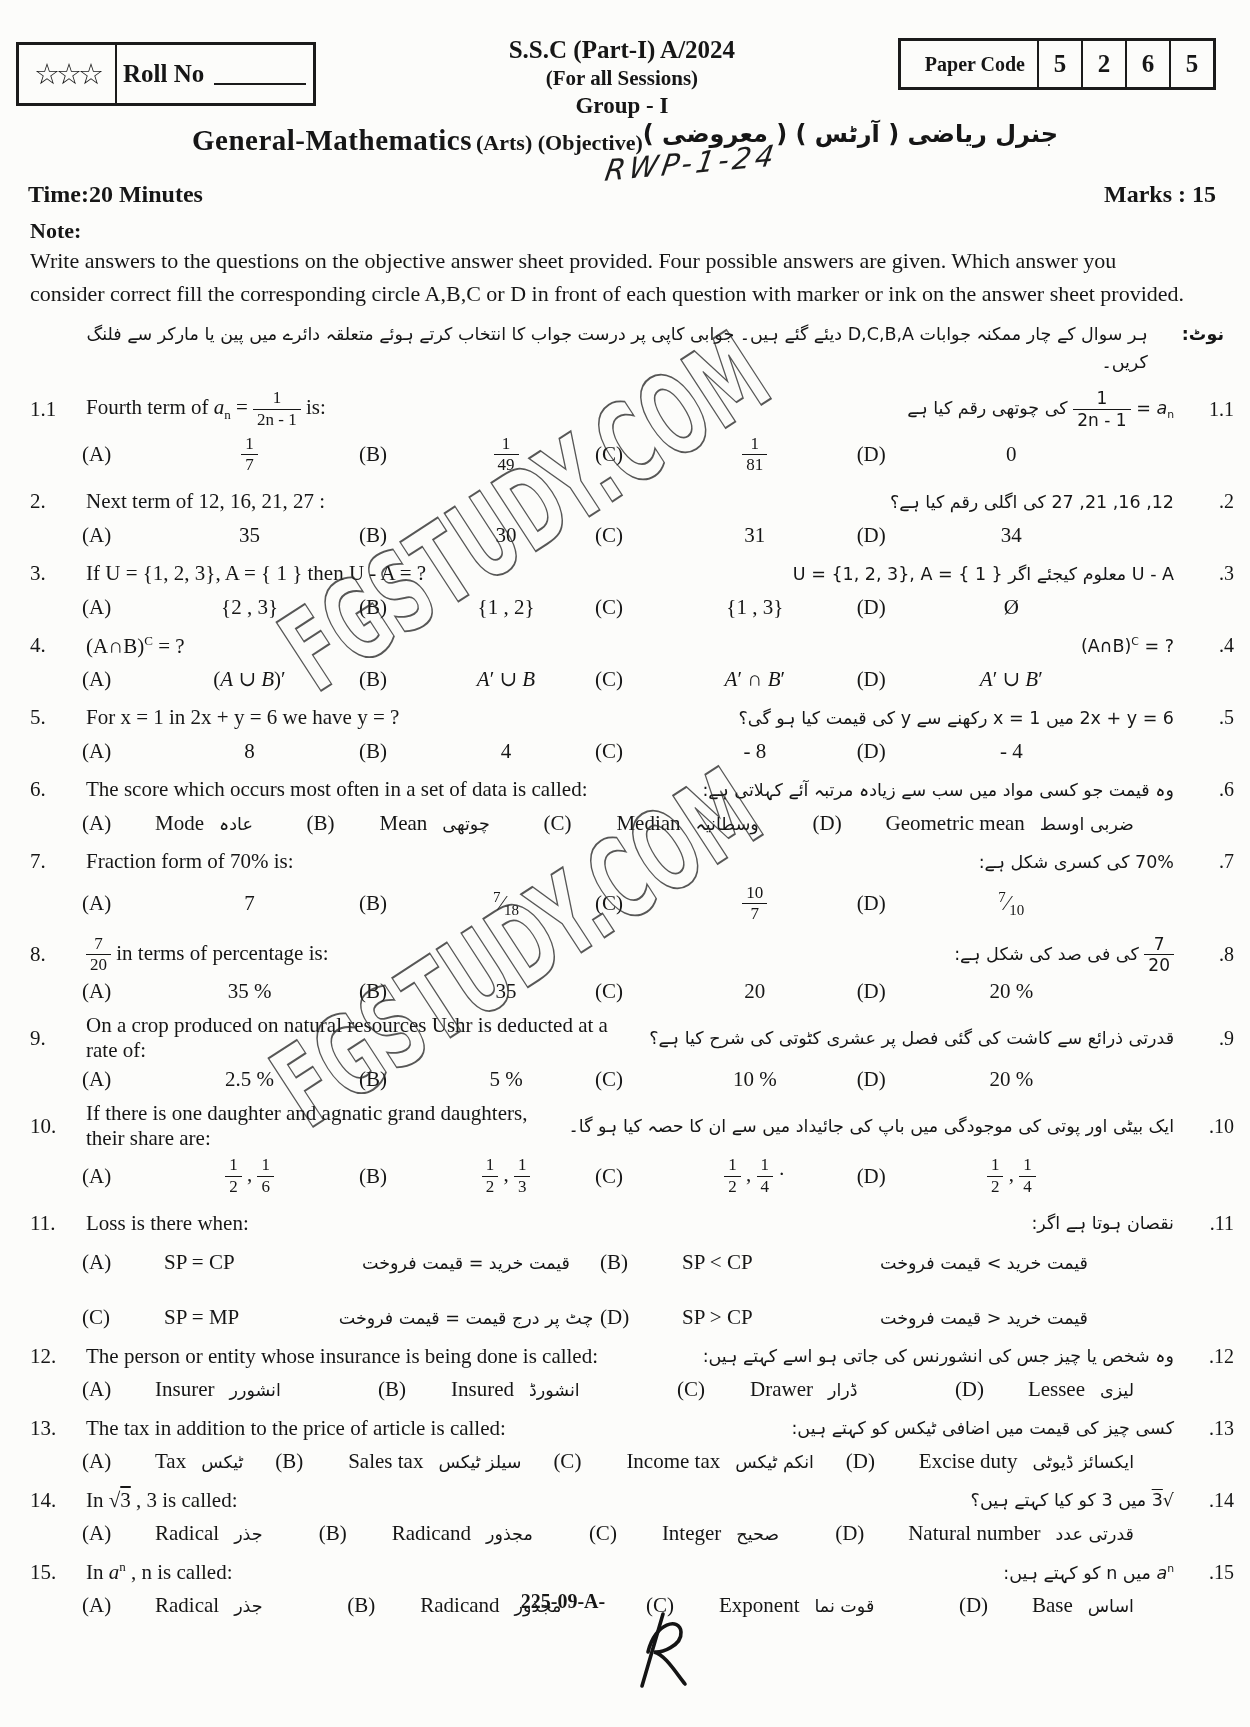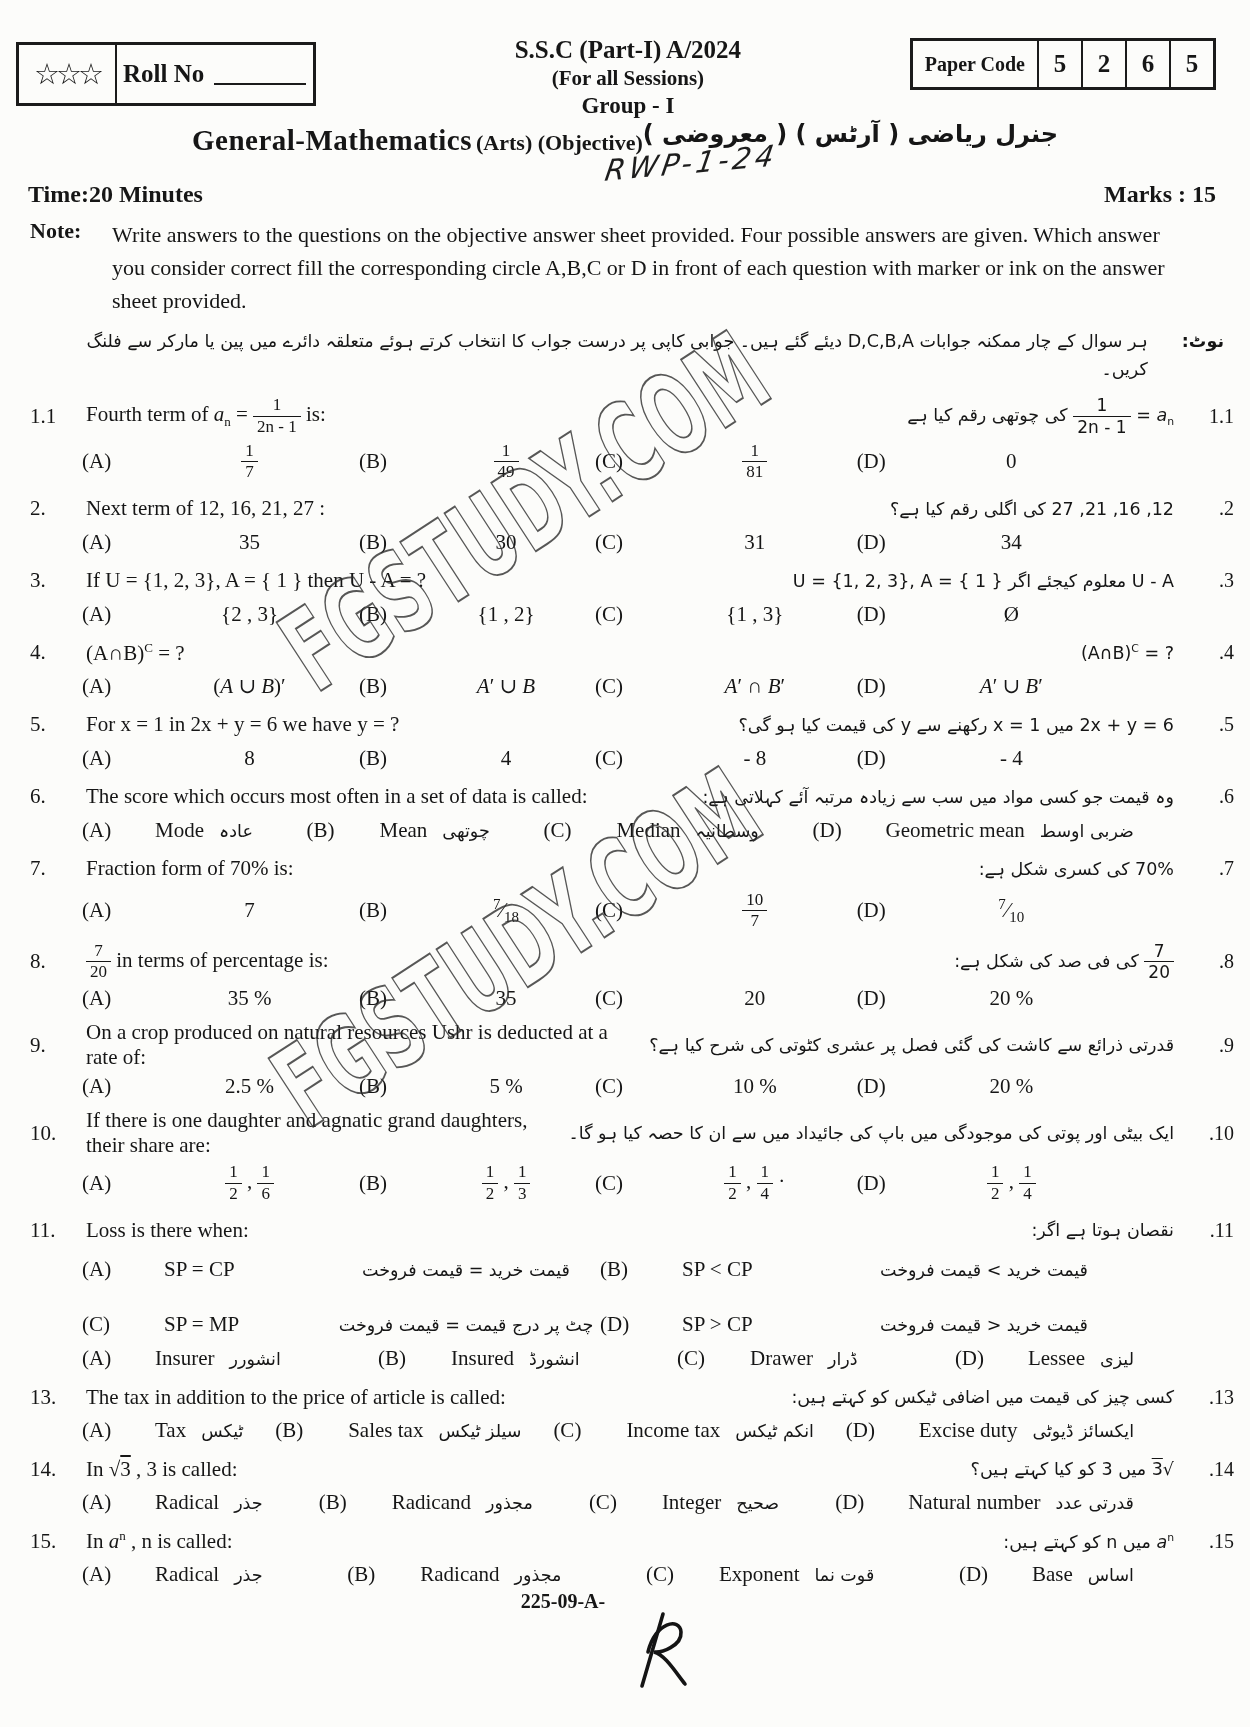--- a/index.html
+++ b/index.html
@@ -7,34 +7,34 @@
         font-family:"Liberation Serif","DejaVu Serif",serif;color:#161616;}
   
   .hrow1{display:flex;justify-content:space-between;align-items:flex-start;padding:34px 34px 0 16px;}
   .rollbox{border:3px solid #1b1b1b;display:flex;width:300px;height:64px;box-sizing:border-box;margin-top:8px;background:#fcfcfa;}
   .stars{width:96px;border-right:2.5px solid #1b1b1b;display:flex;align-items:center;justify-content:center;
          font-family:"DejaVu Sans",sans-serif;font-size:29px;letter-spacing:-4px;}
   .rolllabel{flex:1;display:flex;align-items:center;gap:10px;padding-left:6px;font-weight:bold;font-size:25px;}
   .rollline{display:inline-block;width:92px;border-bottom:2.5px solid #1b1b1b;height:20px;}
   .ctitle{text-align:center;font-weight:bold;line-height:1.25;margin-left:30px;}
   .t1{font-size:25px;}.t2{font-size:21px;}.t3{font-size:23px;}
-  .papercode{display:flex;border:3px solid #1b1b1b;height:52px;box-sizing:border-box;margin-top:4px;}
+  .papercode{display:flex;border:3px solid #1b1b1b;height:52px;box-sizing:border-box;margin-top:4px;padding-left:12px;}
   .pc-label{display:flex;align-items:center;padding:0 12px;font-weight:bold;font-size:20px;border-right:2.5px solid #1b1b1b;}
   .pc-digit{width:42px;display:flex;align-items:center;justify-content:center;font-size:25px;font-weight:bold;border-right:2.5px solid #1b1b1b;}
   .pc-digit:last-child{border-right:none;}
   .hrow2{display:flex;justify-content:center;align-items:flex-start;padding:4px 28px 0 28px;}
   .subj-main{font-size:29px;font-weight:bold;letter-spacing:.5px;}
   .subj-sub{font-size:22px;font-weight:bold;}
   .subject-ur{font-family:"DejaVu Sans",sans-serif;font-size:24px;font-weight:bold;margin-top:-4px;}
   .hand-rwp{position:absolute;left:605px;top:146px;font-family:"DejaVu Sans",sans-serif;font-style:italic;
             font-size:29px;letter-spacing:4px;color:#1d1d1d;transform:rotate(-5deg) skewX(-14deg);}
   .hrow3{display:flex;justify-content:space-between;padding:24px 34px 0 28px;}
   .time,.marks{font-size:24px;font-weight:bold;}
   
-  .note{display:flex;padding:10px 64px 0 30px;}
+  .note{display:flex;padding:10px 64px 0 30px;flex-direction:column;}
   .note-label{width:82px;flex:none;font-weight:bold;font-size:22px;}
   .note-text{font-size:22px;line-height:1.5;}
   .note-ur{display:flex;gap:34px;padding:10px 26px 0 66px;font-family:"DejaVu Sans",sans-serif;font-size:17.5px;line-height:1.6;}
   .note-ur-label{font-weight:bold;flex:none;}
   
   .questions{padding:12px 14px 0 30px;}
   .q{margin-bottom:2px;}
   .q-line{display:grid;grid-template-columns:50px 1fr auto 56px;column-gap:6px;align-items:center;font-size:21px;min-height:34px;}
   .q-ur{font-family:"DejaVu Sans",sans-serif;font-size:17.5px;text-align:right;}
   .q-no-r{text-align:right;font-size:20px;padding-right:2px;}
@@ -412,20 +412,26 @@
           </span>
           <span class="opt-ur" dir="rtl">چٹ پر درج قیمت = قیمت فروخت</span>
           <span class="opt-pm">
             <span class="opt-label">(D)</span>
             <span>SP  &gt;  CP</span>
           </span>
           <span class="opt-ur" dir="rtl">قیمت خرید &lt; قیمت فروخت</span>
         </div>
       </div>
       <div class="q">
+        <div class="q-line">
+          <span class="q-no">12.</span>
+          <span class="q-en">The person or entity whose insurance is being done is called:</span>
+          <span class="q-ur" dir="rtl">وہ شخص یا چیز جس کی انشورنس کی جاتی ہو اسے کہتے ہیں:</span>
+          <span class="q-no-r">.12</span>
+        </div>
         <div class="opts opts-inline">
           <span class="opt-i">
             <span class="opt-label">(A)</span>
             <span class="opt-en">Insurer</span>
             <span class="opt-ur" dir="rtl">انشورر</span>
           </span>
           <span class="opt-i">
             <span class="opt-label">(B)</span>
             <span class="opt-en">Insured</span>
             <span class="opt-ur" dir="rtl">انشورڈ</span>

